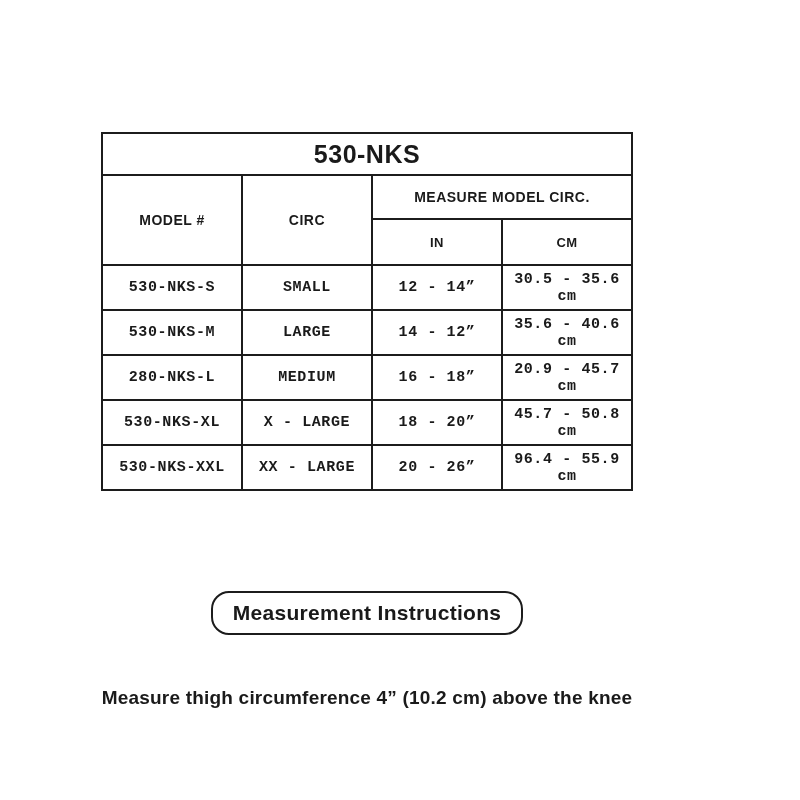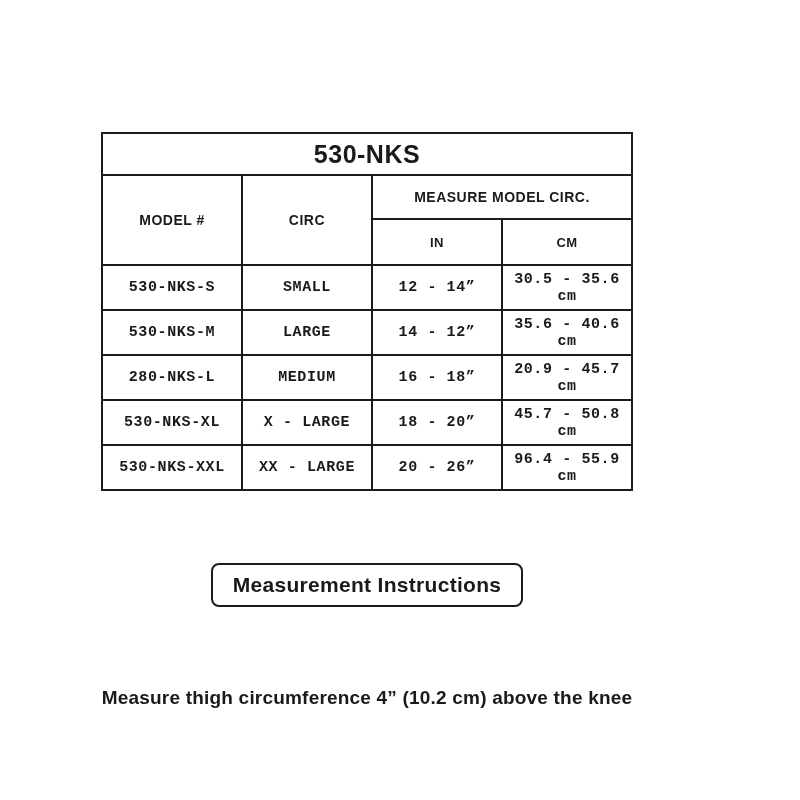--- a/index.html
+++ b/index.html
@@ -65,31 +65,31 @@
     letter-spacing: 0.6px;
     font-family: Liberation Mono, monospace;
   }
   .col-model { width: 140px; }
   .col-size  { width: 130px; }
   .col-in    { width: 130px; }
   .col-cm    { width: 130px; }
 
   
   .instructions-badge {
-    margin-top: 72px;
+    margin-top: 100px;
     border: 2px solid #1c1c1c;
-    border-radius: 8px;
+    border-radius: 18px;
     padding: 9px 20px 10px 20px;
     font-size: 21px;
     font-weight: bold;
     letter-spacing: 0.3px;
     line-height: 1;
   }
   .instructions-text {
-    margin-top: 80px;
+    margin-top: 52px;
     font-size: 19px;
     font-weight: bold;
     letter-spacing: 0.2px;
     text-align: center;
   }
 </style>
 </head>
 <body>
 
 <div class="page">

